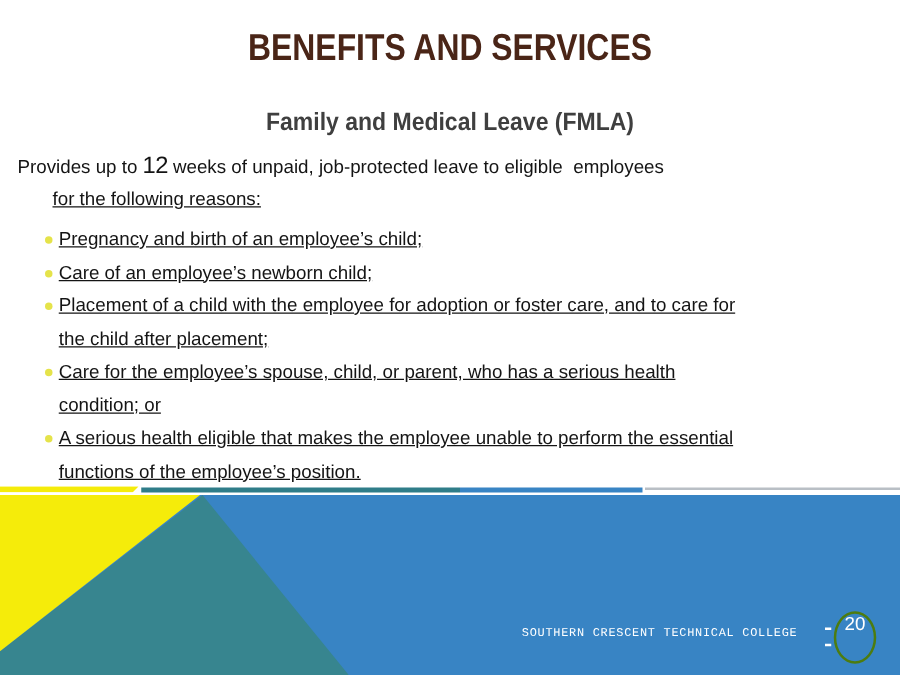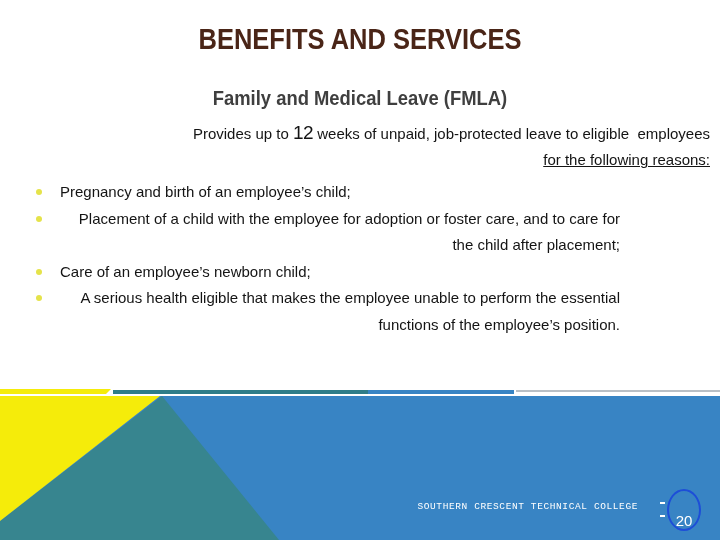--- a/index.html
+++ b/index.html
@@ -14,27 +14,27 @@
     transform:scaleX(0.85); transform-origin:center; letter-spacing:0px;
     white-space:nowrap;
   }
   .subtitle {
     position:absolute; top:87px; left:0; right:0; text-align:center;
     font-size:20px; font-weight:bold; color:#3F3F3F;
     transform:scaleX(0.92); transform-origin:center; white-space:nowrap;
   }
   .body-block {
     position:absolute; left:14px; top:120px; width:696px;
-    font-size:15px; color:#141414;text-align:right;
+    font-size:15px; color:#141414;
   }
   .intro { margin:0; line-height:26px; white-space:pre-wrap; }
   .intro .cont { padding-left:28px;text-decoration:underline; }
   .num { font-size:19px; letter-spacing:-0.5px; }
   ul.bullets { list-style:none; margin:6px 0 0 0; padding:0 0 0 22px; }
-  ul.bullets li { display:flex; gap:18px; line-height:26.5px; }
+  ul.bullets li { display:flex; gap:5px; line-height:26.5px;text-decoration:underline; }
   .dot {
     flex:none; width:6px; height:6px; border-radius:50%;
     background:#E5E34A; margin-top:10px;
   }
   .li-text { max-width:560px; }
 
   
   .bar-yellow {
     position:absolute; left:0; top:389px; width:111px; height:5px;
     background:#F5EC0A;
@@ -59,22 +59,22 @@
     background:#F5EC0A;
     clip-path:polygon(0 0, 160px 0, 0 125px);
   }
 
   .footer-text {
     position:absolute; right:82px; top:501px;
     color:#ffffff; font-size:9.5px; letter-spacing:0.6px; white-space:nowrap;font-family:Liberation Mono, monospace;
   }
   .page-badge {
     position:absolute; left:667px; top:489px; width:34px; height:42px;
-    box-sizing:border-box; border:2px solid #1d4ed8; border-radius:50%;
-    display:flex; align-items:flex-end; justify-content:center;
+    box-sizing:border-box; border:2px solid #4d7c0f; border-radius:50%;
+    display:flex; align-items:flex-start; justify-content:center;
     color:#ffffff; font-size:15px;
   }
   .badge-dash { position:absolute; width:5px; height:2px; background:#ffffff; left:660px; }
   .badge-dash.d1 { top:502px; }
   .badge-dash.d2 { top:515px; }
 </style>
 </head>
 <body>
 
 <div class="slide">
@@ -86,25 +86,29 @@
   <div class="body-block">
     <p class="intro"><span>Provides up to </span><span class="num">12</span><span> weeks of unpaid, job-protected leave to eligible  employees</span><br><span class="cont">for the following reasons:</span></p>
 
     <ul class="bullets">
       <li>
         <span class="dot"></span>
         <span class="li-text">Pregnancy and birth of an employee’s child;</span>
       </li>
       <li>
         <span class="dot"></span>
+        <span class="li-text">Care of an employee’s newborn child;</span>
+      </li>
+      <li>
+        <span class="dot"></span>
         <span class="li-text">Placement of a child with the employee for adoption or foster care, and to care for the child after placement;</span>
       </li>
       <li>
         <span class="dot"></span>
-        <span class="li-text">Care of an employee’s newborn child;</span>
+        <span class="li-text">Care for the employee’s spouse, child, or parent, who has a serious health condition; or</span>
       </li>
       <li>
         <span class="dot"></span>
         <span class="li-text">A serious health eligible that makes the employee unable to perform the essential functions of the employee’s position.</span>
       </li>
     </ul>
   </div>
 
   <div class="bar-yellow"></div>
   <div class="bar-teal"></div>

